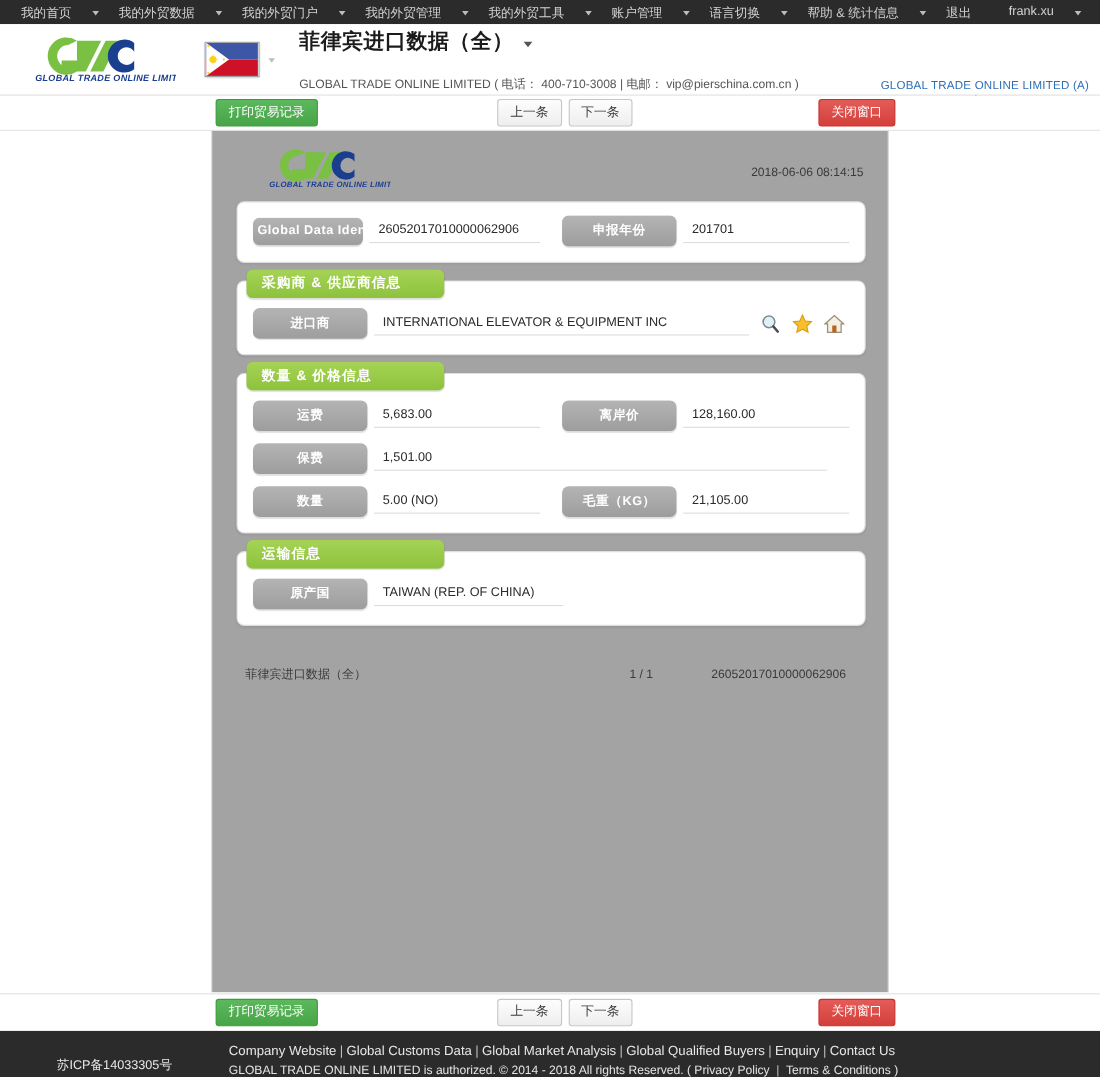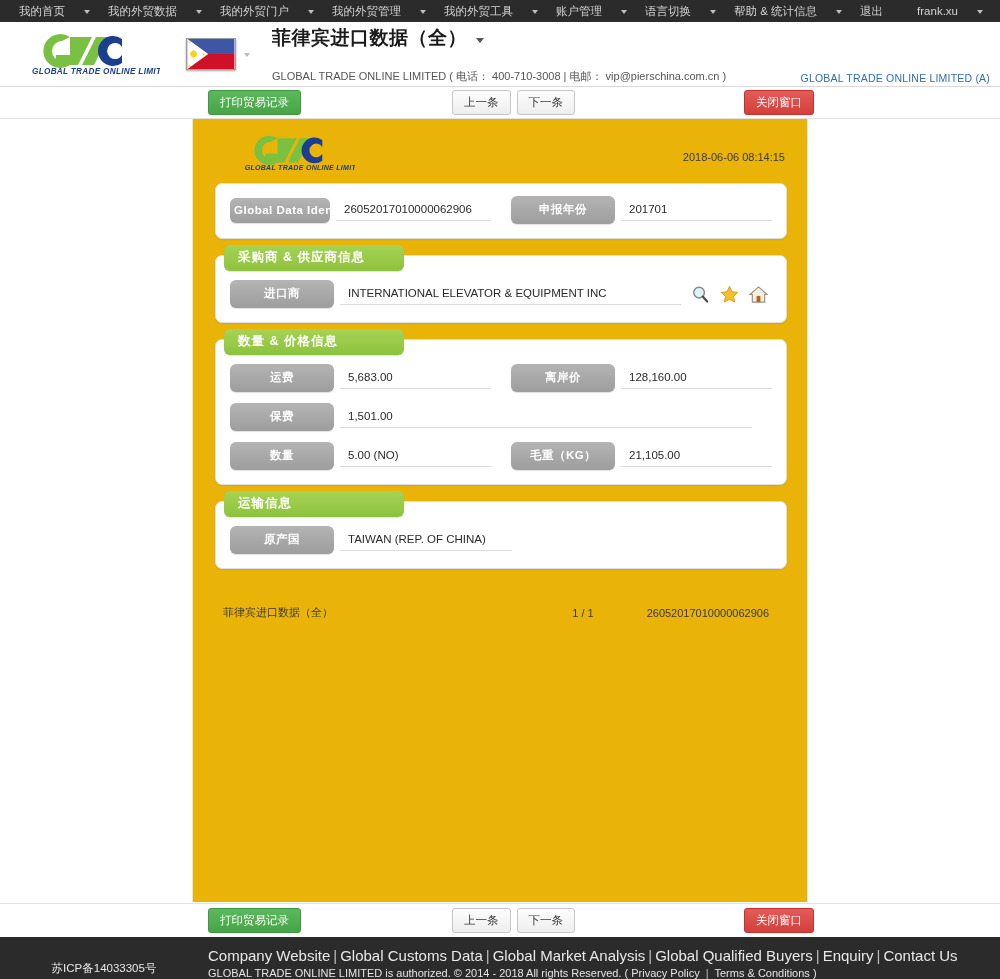--- a/index.html
+++ b/index.html
@@ -118,21 +118,21 @@
     cursor: pointer;
     border: 1px solid transparent;
     line-height: 14px;
     white-space: nowrap;
   }
   .btn-green {
     background: #4cae4c;
     background-image: linear-gradient(#5cb85c, #47a447);
     color: #fff;
     border-color: #3f9a3f;
-    position: absolute; left: 208px;
+    position: absolute; left: 196px;
   }
   .btn-red {
     background: #d9534f;
     background-image: linear-gradient(#e35c58, #d43f3a);
     color: #fff;
     border-color: #c9302c;
     position: absolute; right: 186px;
   }
   .nav-btns {
     position: absolute; left: 452px;
@@ -149,21 +149,21 @@
   .page-body {
     background: #fff;
     height: 784px;
     position: relative;
   }
   .doc-panel {
     position: absolute;
     left: 192px; top: 0;
     width: 616px;
     height: 783px;
-    background: #eab308;
+    background: #a3a3a3;
     border-left: 1px solid #e4e4e4;
     border-right: 1px solid #e4e4e4;
     padding: 14px 20px 0 22px;
   }
   .doc-head {
     display: flex;
     align-items: flex-start;
     justify-content: space-between;
     padding: 0 2px 10px 28px;
   }
@@ -264,21 +264,21 @@
     align-items: center;
     color: #e4e4e4;
   }
   .footer-icp {
     width: 208px;
     text-align: center;
     font-size: 11.5px;
     color: #e8e8e8;
     padding-top: 14px;
   }
-  .footer-links { font-size: 15px; line-height: 23px; }
+  .footer-links { font-size: 12px; line-height: 23px; }
   .footer-links a { color: #e8e8e8; text-decoration: none; cursor: pointer; }
   .footer-sep { color: #bdbdbd; padding: 0 3px; }
   .footer-copy { font-size: 11px; }
 </style>
 </head>
 <body>
 
 <div class="topnav">
   <div id="topnav-items" style="display:flex;align-items:center;">
       <div class="topnav-item">

